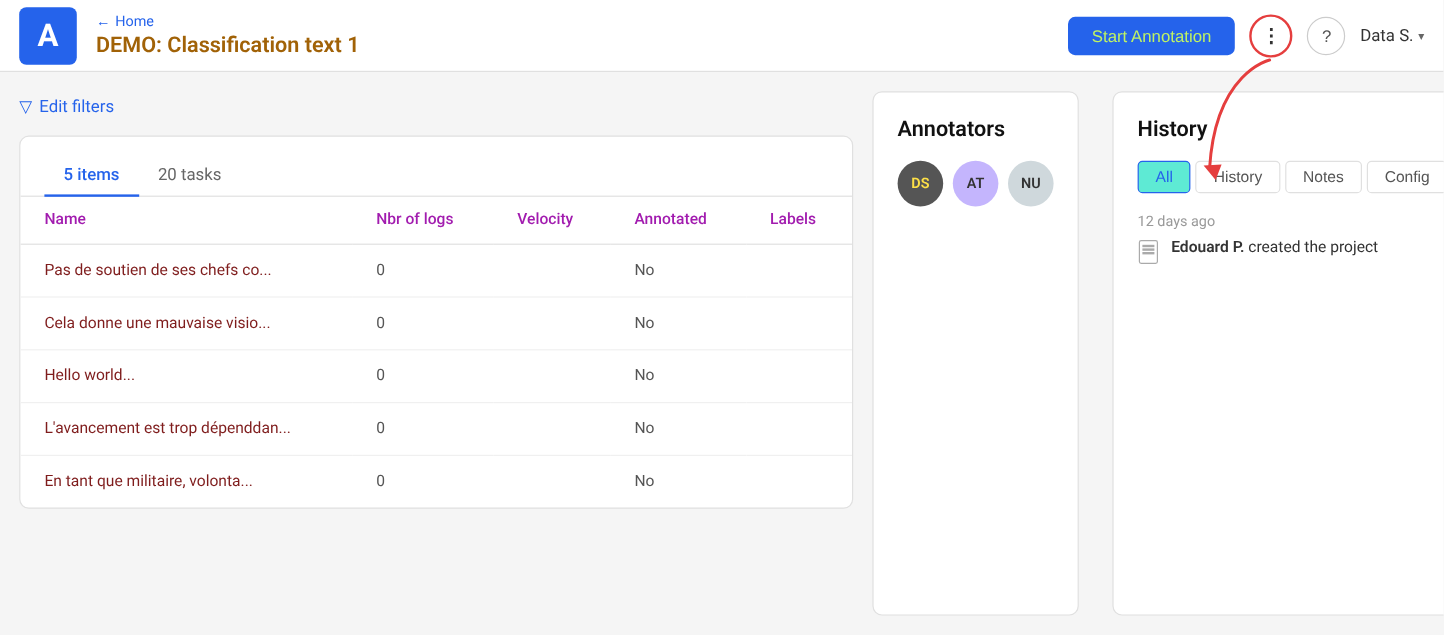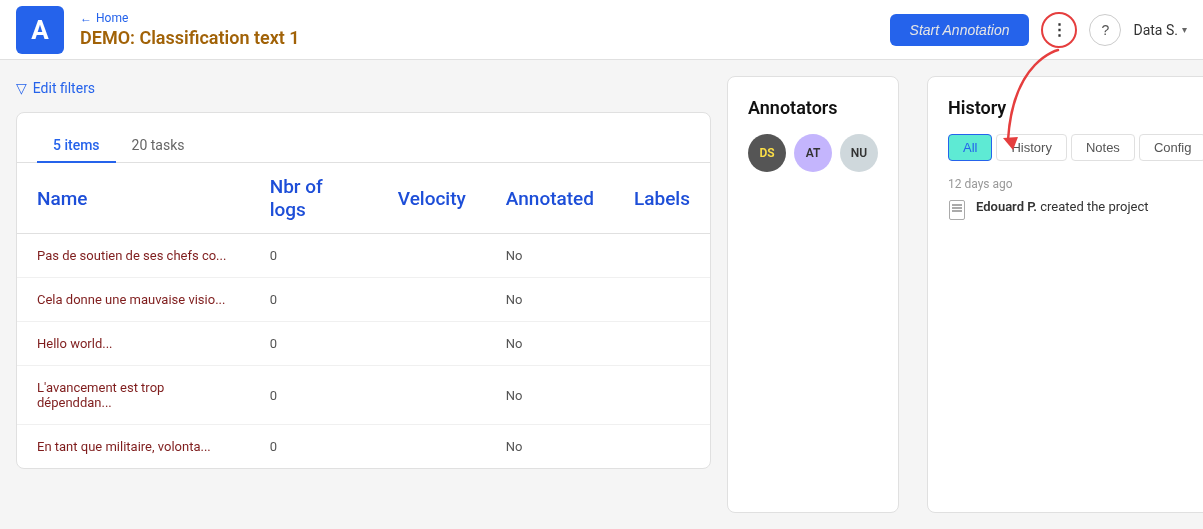--- a/index.html
+++ b/index.html
@@ -50,29 +50,28 @@
       font-weight: 600;
       color: #a16207;
     }
     .header-actions {
       display: flex;
       align-items: center;
       gap: 12px;
     }
     .btn-start-annotation {
       background: #2563eb;
-      color: #e5e5e5;
+      color: #bef264;
       border: none;
       padding: 8px 20px;
       border-radius: 6px;
       font-size: 14px;
       font-weight: 500;
       cursor: pointer;
       white-space: nowrap;
-      font-style: italic;
     }
     .btn-more {
       width: 36px;
       height: 36px;
       border: 2px solid #e53e3e;
       border-radius: 50%;
       background: white;
       cursor: pointer;
       display: flex;
       align-items: center;
@@ -171,22 +170,22 @@
       width: 100%;
       border-collapse: collapse;
     }
     thead tr {
       border-bottom: 1px solid #e0e0e0;
     }
     thead th {
       padding: 12px 20px;
       text-align: left;
       font-weight: 500;
-      color: #1d4ed8;
-      font-size: 19px;
+      color: #a21caf;
+      font-size: 13px;
     }
     tbody tr {
       border-bottom: 1px solid #f0f0f0;
     }
     tbody tr:last-child {
       border-bottom: none;
     }
     tbody td {
       padding: 14px 20px;
       font-size: 13px;

